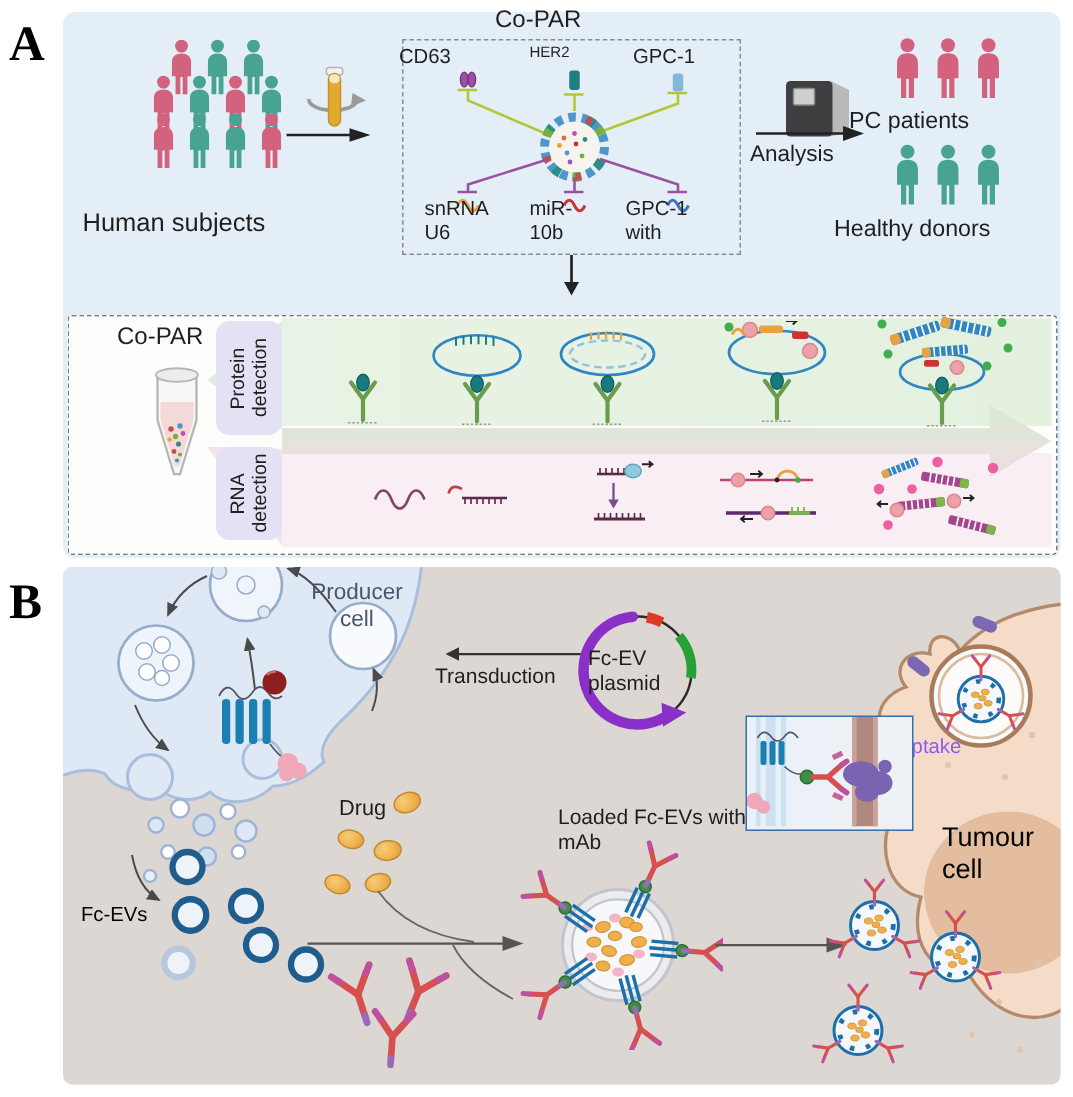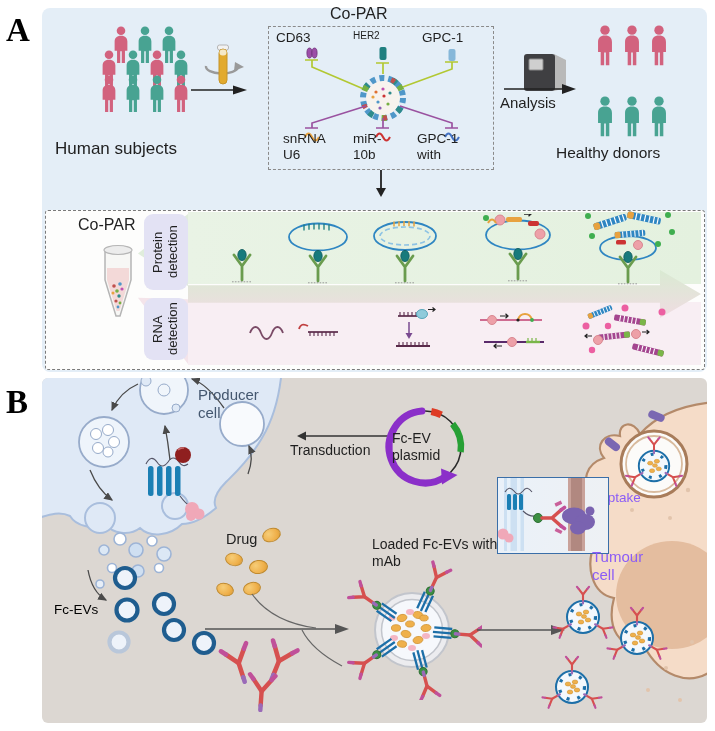--- a/index.html
+++ b/index.html
@@ -135,21 +135,21 @@
     <rect x="23.5" y="7.5" width="7" height="6" rx="3" fill="#f5e9c8"></rect>
   </svg>
   <svg class="abs" style="left:189px;top:84px" width="60" height="12">
     <line x1="2" y1="6" x2="46" y2="6" stroke="#222" stroke-width="1.7"></line>
     <polygon points="44,1.5 58,6 44,10.5" fill="#222"></polygon>
   </svg>
 
   <div class="cap" style="left:330px;top:5px;width:100px;font-size:16px">Co-PAR</div>
   <div class="copar-box"></div>
 
-  <div class="cap" style="left:276px;top:30px;width:56px;font-size:13.5px">CD63</div>
+  <div class="cap" style="left:266px;top:30px;width:56px;font-size:13.5px">CD63</div>
   <div class="cap" style="left:353px;top:30px;width:60px;font-size:10px">HER2</div>
   <div class="cap" style="left:422px;top:30px;width:60px;font-size:13.5px">GPC-1</div>
 
   <svg class="abs" style="left:268px;top:26px" width="224" height="142">
     <g>
       <ellipse cx="41.5" cy="27" rx="2.6" ry="5" fill="#9c4ea8" stroke="#6e3178" stroke-width="0.8"></ellipse>
       <ellipse cx="46.5" cy="27" rx="2.6" ry="5" fill="#9c4ea8" stroke="#6e3178" stroke-width="0.8"></ellipse>
     </g>
     <rect x="111.5" y="21" width="7" height="13" rx="2" fill="#1f7f80"></rect>
     <rect x="180.5" y="23" width="7" height="12" rx="2" fill="#86b7d9"></rect>
@@ -223,20 +223,21 @@
         <svg class="person" viewBox="0 0 20 34">
           <circle cx="10" cy="4.3" r="3.9" fill="#d2627e"></circle>
           <path d="M10,8.8 C6,8.8 4.2,11 4.2,14.2 L4.2,22.6 L6.4,22.6 L6.4,33.6 L9.3,33.6 L9.3,23 L10.7,23 L10.7,33.6 L13.6,33.6 L13.6,22.6 L15.8,22.6 L15.8,14.2 C15.8,11 14,8.8 10,8.8 Z" fill="#d2627e"></path>
         </svg>
         <svg class="person" viewBox="0 0 20 34">
           <circle cx="10" cy="4.3" r="3.9" fill="#d2627e"></circle>
           <path d="M10,8.8 C6,8.8 4.2,11 4.2,14.2 L4.2,22.6 L6.4,22.6 L6.4,33.6 L9.3,33.6 L9.3,23 L10.7,23 L10.7,33.6 L13.6,33.6 L13.6,22.6 L15.8,22.6 L15.8,14.2 C15.8,11 14,8.8 10,8.8 Z" fill="#d2627e"></path>
         </svg>
       </div>
     </div>
+  <div class="cap" style="left:566px;top:72px;width:124px;font-size:15.5px">PC patients</div>
   <div class="people-grid people-lg" style="left:590px;top:96px;width:84px">
       <div class="prow">
         <svg class="person" viewBox="0 0 20 34">
           <circle cx="10" cy="4.3" r="3.9" fill="#48a392"></circle>
           <path d="M10,8.8 C6,8.8 4.2,11 4.2,14.2 L4.2,22.6 L6.4,22.6 L6.4,33.6 L9.3,33.6 L9.3,23 L10.7,23 L10.7,33.6 L13.6,33.6 L13.6,22.6 L15.8,22.6 L15.8,14.2 C15.8,11 14,8.8 10,8.8 Z" fill="#48a392"></path>
         </svg>
         <svg class="person" viewBox="0 0 20 34">
           <circle cx="10" cy="4.3" r="3.9" fill="#48a392"></circle>
           <path d="M10,8.8 C6,8.8 4.2,11 4.2,14.2 L4.2,22.6 L6.4,22.6 L6.4,33.6 L9.3,33.6 L9.3,23 L10.7,23 L10.7,33.6 L13.6,33.6 L13.6,22.6 L15.8,22.6 L15.8,14.2 C15.8,11 14,8.8 10,8.8 Z" fill="#48a392"></path>
         </svg>
@@ -426,21 +427,21 @@
     <g fill="#eef3fa">
       <circle cx="83" cy="200" r="10" stroke="#1f5d8f" stroke-width="4.2"></circle>
       <circle cx="85" cy="232" r="10.5" stroke="#1f5d8f" stroke-width="4.2"></circle>
       <circle cx="122" cy="226" r="10" stroke="#1f5d8f" stroke-width="4.2"></circle>
       <circle cx="77" cy="264" r="9.5" stroke="#b9c7da" stroke-width="4.2"></circle>
       <circle cx="132" cy="252" r="10" stroke="#1f5d8f" stroke-width="4.2"></circle>
       <circle cx="162" cy="265" r="10" stroke="#1f5d8f" stroke-width="4.2"></circle>
     </g>
   </svg>
 
-  <div class="cap" style="left:198px;top:386px;width:80px;font-size:15px;text-align:left;color:#44576f">Producer cell</div>
+  <div class="cap" style="left:198px;top:386px;width:80px;font-size:15px;text-align:center;color:#44576f">Producer cell</div>
   <div class="cap" style="left:54px;top:602px;width:56px;font-size:13.5px;color:#000000">Fc-EVs</div>
 
   <svg class="abs" style="left:296px;top:430px" width="96" height="12">
     <line x1="94" y1="6" x2="8" y2="6" stroke="#333" stroke-width="1.5"></line>
     <polygon points="10,1.5 1,6 10,10.5" fill="#333"></polygon>
   </svg>
   <div class="cap" style="left:290px;top:442px;width:108px;font-size:14px">Transduction</div>
 
   <svg class="abs" style="left:381px;top:403px" width="88" height="88">
     <circle cx="44" cy="44" r="36" fill="none" stroke="#2a2a2a" stroke-width="1.6"></circle>
@@ -590,15 +591,15 @@
       <rect x="57" y="51" width="7" height="3.5" fill="#c9609a" transform="rotate(25 60 53)"></rect>
       <g fill="#7a63b0">
         <ellipse cx="76" cy="38" rx="12" ry="8.5"></ellipse>
           <ellipse cx="87" cy="44" rx="10" ry="8"></ellipse>
         <ellipse cx="80" cy="50" rx="8" ry="6.5"></ellipse>
           <circle cx="92" cy="33" r="4.5"></circle>
       </g>
     </svg>
   </div>
 
-  <div class="cap" style="left:592px;top:548px;width:76px;font-size:15px;color:#8b5cf6">Tumour cell</div>
+  <div class="cap" style="left:628px;top:548px;width:76px;font-size:18px;color:#000000">Tumour cell</div>
 
 </div>
 
 </body></html>

